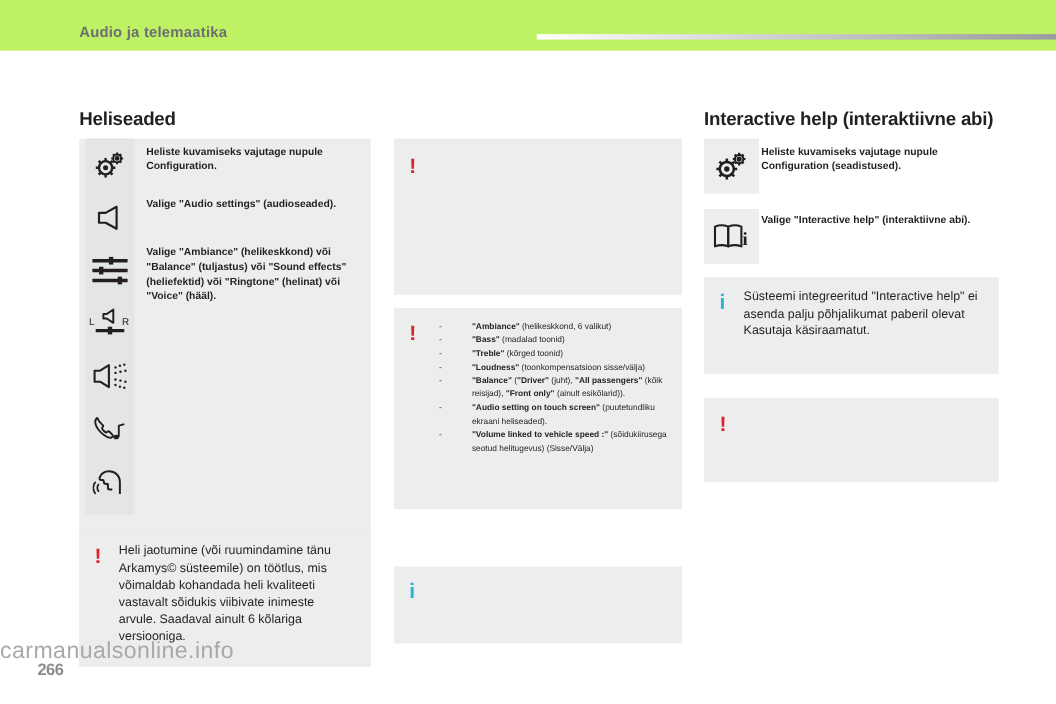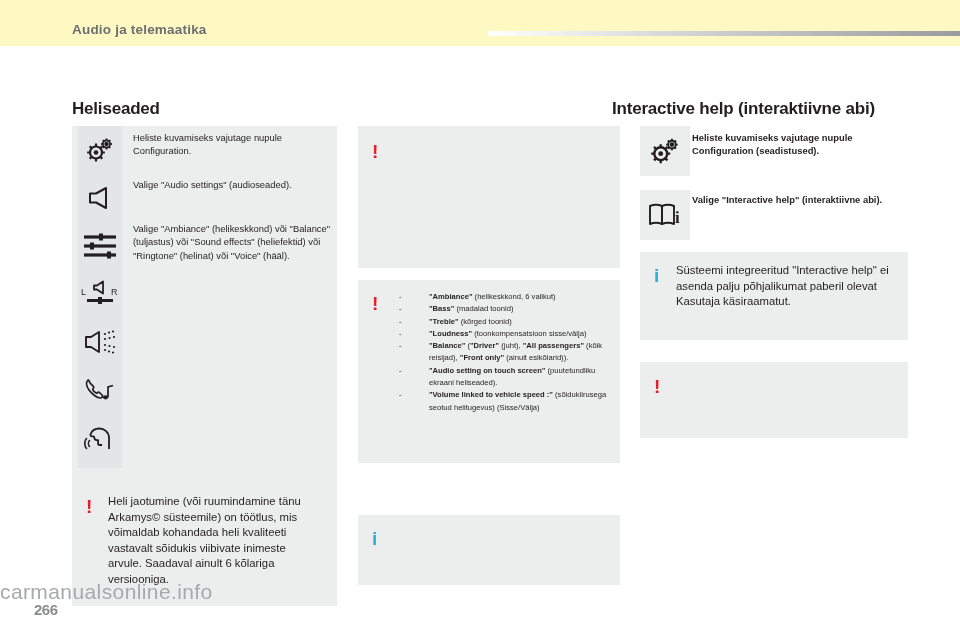--- a/index.html
+++ b/index.html
@@ -14,21 +14,21 @@
     overflow: hidden;
     font-family: "Liberation Sans", sans-serif;
     color: #231f20;
   }
 
   
   .header-bar {
     position: absolute;
     left: 0; top: 0;
     width: 960px; height: 46px;
-    background: #fef9c3;
+    background: #bef264;
   }
   .header-title {
     position: absolute;
     left: 72px; top: 22px;
     font-size: 13.5px;
     font-weight: bold;
     color: #6d6e71;
     letter-spacing: 0.2px;
   }
   .header-rule {
@@ -40,21 +40,21 @@
 
   .section-title {
     position: absolute;
     font-size: 17px;
     font-weight: bold;
     color: #231f20;
     letter-spacing: -0.2px;
     white-space: nowrap;
   }
   #title-left  { left: 72px;  top: 99px; text-align: center; }
-  #title-right { left: 612px; top: 99px; }
+  #title-right { left: 640px; top: 99px; }
 
   
   .instr-panel {
     position: absolute;
     left: 72px; top: 126px;
     width: 265px; height: 480px;
     background: #eceded;
   }
   .icon-strip {
     position: absolute;
@@ -68,21 +68,21 @@
     width: 44px; height: 48px;
     display: flex;
     align-items: center;
     justify-content: center;
   }
   .left-text {
     position: absolute;
     left: 133px;
     width: 198px;
     font-size: 9.4px;
-    font-weight: normal;
+    font-weight: bold;
     line-height: 1.42;
     color: #231f20;
   }
   #ltxt-1 { top: 131px; }
   #ltxt-2 { top: 178px; }
   #ltxt-3 { top: 222px; }
 
   
   .note {
     position: absolute;

